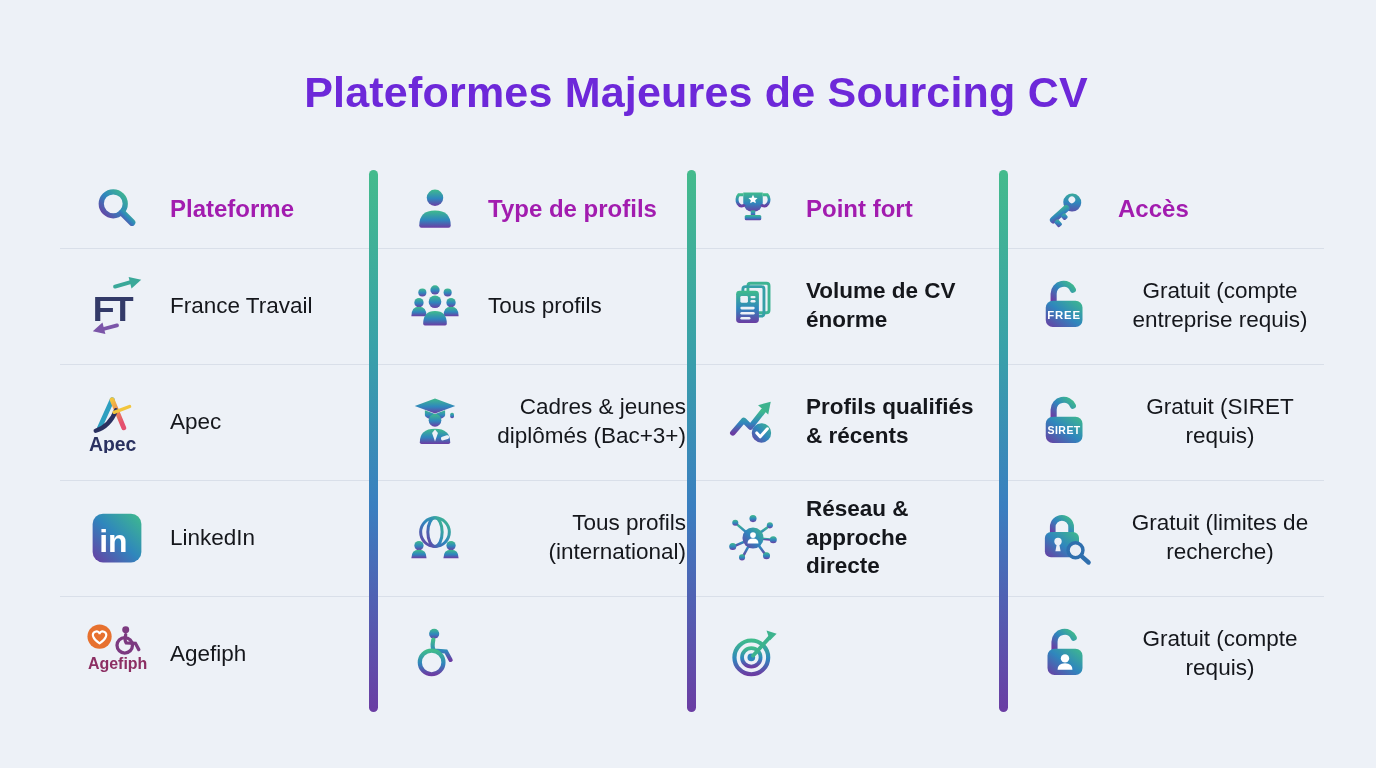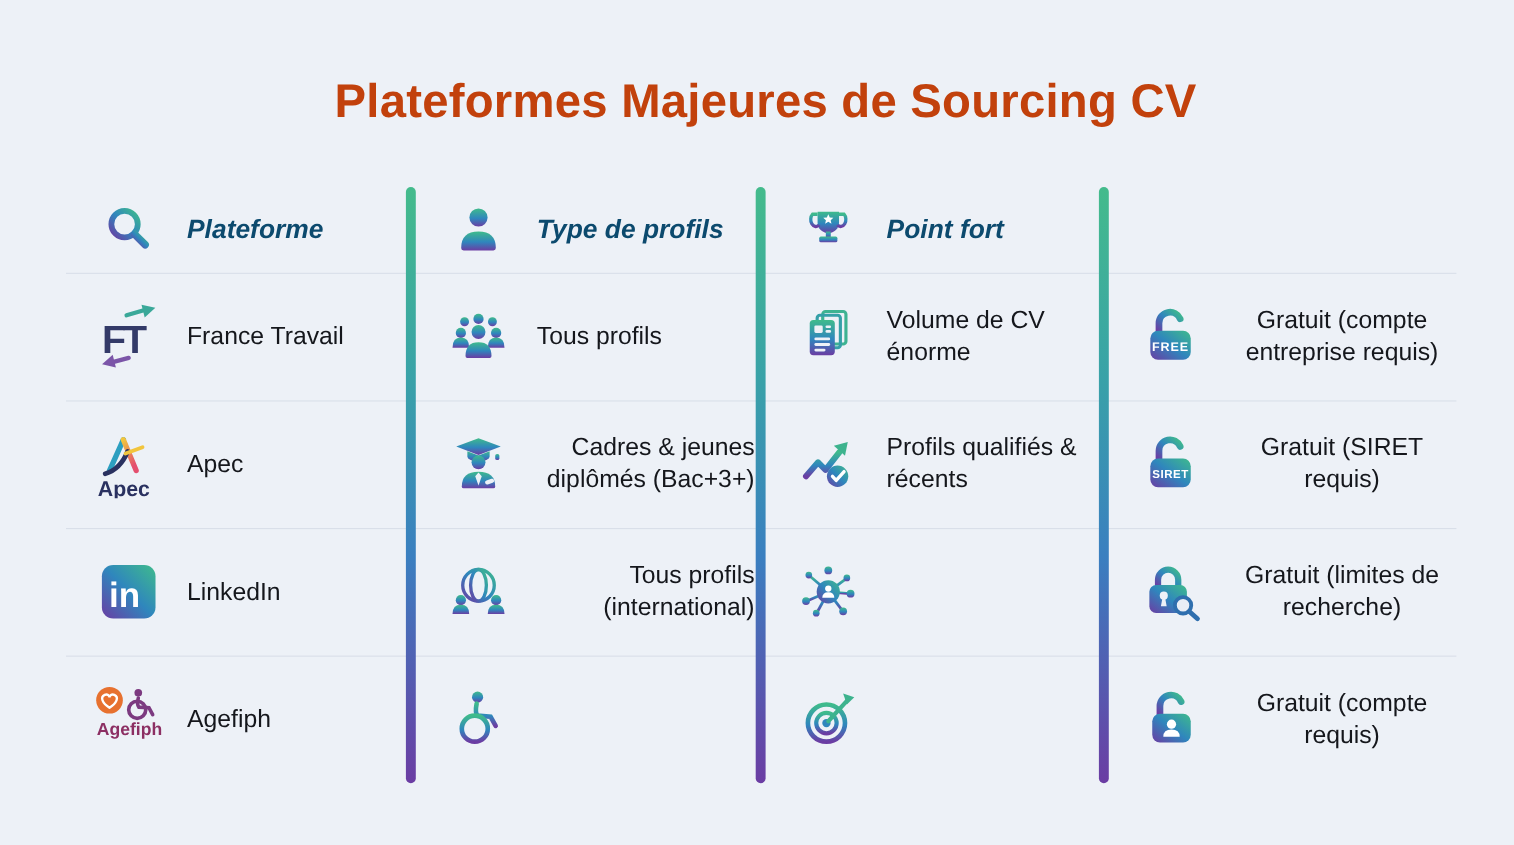--- a/index.html
+++ b/index.html
@@ -8,21 +8,21 @@
     background:#edf1f7;
     font-family:"Liberation Sans", sans-serif;
     position:relative;
     color:#15171c;
   }
   .page-title {
     text-align:center;
     margin-top:68px;
     font-size:43px;
     font-weight:bold;
-    color:#c2410c;
+    color:#6d28d9;
     letter-spacing:.2px;
     padding-left:16px;
   }
   .sourcing-table {
     position:absolute;
     left:60px; top:170px;
     width:1270px; height:542px;
     display:grid;
     grid-template-columns:308px 10px 308px 10px 302px 10px 1fr;
     grid-template-rows:78px repeat(4,116px);
@@ -43,24 +43,24 @@
   .cell {
     display:flex; align-items:center;
     padding-left:24px;
     z-index:1;
   }
   .icon-box {
     width:66px; min-width:66px;
     display:flex; align-items:flex-end; justify-content:center;
     margin-right:20px;
   }
-  .hdr-label { font-size:24px; font-weight:bold; color:#0c4a6e;font-style:italic; }
+  .hdr-label { font-size:24px; font-weight:bold; color:#a21caf; }
   .cell-text { font-size:22.5px; line-height:1.28; color:#15171c; }
   .w-profils .cell-text { max-width:206px;text-align:right; }
-  .w-fort    .cell-text { max-width:178px; }
+  .w-fort    .cell-text { max-width:178px;font-weight:bold; }
   .w-acces   .cell-text { max-width:204px;text-align:center; }
   svg text { font-family:"Liberation Sans", sans-serif; }
 </style>
 </head>
 <body>
 
 <svg width="0" height="0" style="position:absolute" aria-hidden="true">
   <defs>
     <linearGradient id="gIc" x1="1" y1="0" x2="0" y2="1">
       <stop offset="0" stop-color="#3fbb8c"></stop>
@@ -115,20 +115,34 @@
           <path fill="url(#gIcV)" d="M19 10 h26 v13 a13 13 0 0 1 -26 0 z"></path>
           <path d="M19 13 h-6 a6 8 0 0 0 8 13" fill="none" stroke="url(#gIcV)" stroke-width="4"></path>
           <path d="M45 13 h6 a6 8 0 0 1 -8 13" fill="none" stroke="url(#gIcV)" stroke-width="4"></path>
           <rect x="29" y="34" width="6" height="7" fill="url(#gIcV)"></rect>
           <rect x="21" y="40" width="22" height="7" rx="2" fill="url(#gIcV)"></rect>
           <path fill="#fff" d="M32 13 l1.8 3.9 4.3 .4 -3.2 2.9 .9 4.2 -3.8 -2.2 -3.8 2.2 .9 -4.2 -3.2 -2.9 4.3 -.4 z"></path>
         </svg>
     </span>
     <span class="hdr-label">Point fort</span>
   </div>
+  <div class="cell" style="grid-column:7;grid-row:1">
+    <span class="icon-box">
+      <svg width="48" height="48" viewBox="0 0 64 64">
+          <g transform="rotate(-42 32 32)" fill="url(#gIc)">
+            <circle cx="45" cy="32" r="12"></circle>
+            <rect x="6" y="28" width="32" height="9" rx="4.5"></rect>
+            <rect x="9" y="35" width="7" height="10" rx="2"></rect>
+            <rect x="21" y="35" width="7" height="8" rx="2"></rect>
+            <circle cx="47" cy="29" r="4.5" fill="#edf1f7"></circle>
+          </g>
+        </svg>
+    </span>
+    <span class="hdr-label">Accès</span>
+  </div>
 
   <div class="cell" style="grid-column:1;grid-row:2">
     <span class="icon-box">
       <svg width="62" height="62" viewBox="0 0 64 64">
           <path d="M30 12 L47 7" stroke="#3aa899" stroke-width="4" stroke-linecap="round"></path>
           <path d="M44 2 L57 5 L47 14 z" fill="#3aa899"></path>
           <path d="M32 52 L17 56" stroke="#7b55a8" stroke-width="4" stroke-linecap="round"></path>
           <path d="M20 61 L7 58 L17 49 z" fill="#7b55a8"></path>
           <text x="7" y="47" font-size="37" font-weight="bold" fill="#333a68" letter-spacing="-3">FT</text>
         </svg>
@@ -276,20 +290,21 @@
             <circle cx="48" cy="53" r="4.2"></circle>
             <circle cx="19" cy="55" r="3.6"></circle>
             <circle cx="8" cy="42" r="4.2"></circle>
             <circle cx="11" cy="14" r="3.6"></circle>
           </g>
           <circle cx="32" cy="32" r="12.5" fill="url(#gIc)"></circle>
           <circle cx="32" cy="28.5" r="3.4" fill="#fff"></circle>
           <path d="M25.5 38.5 q0 -6 6.5 -6 q6.5 0 6.5 6 z" fill="#fff"></path>
         </svg>
     </span>
+    <span class="cell-text">Réseau &amp; approche directe</span>
   </div>
   <div class="cell w-acces" style="grid-column:7;grid-row:4">
     <span class="icon-box">
       <svg width="56" height="56" viewBox="0 0 64 64">
           <path d="M18 27 v-7.5 a10.5 10.5 0 0 1 21 0 V27" stroke="url(#gIc)" stroke-width="6.5" fill="none"></path>
           <rect x="9" y="25" width="39" height="29" rx="7" fill="url(#gIc)"></rect>
           <circle cx="24" cy="36" r="4.2" fill="#edf1f7"></circle>
           <path d="M22.5 39 h3 l1.5 8 h-6 z" fill="#edf1f7"></path>
           <circle cx="44" cy="46" r="8.5" fill="#e9eef6" stroke="#2f6fae" stroke-width="4"></circle>
           <line x1="50.5" y1="52.5" x2="59" y2="60" stroke="#2f6fae" stroke-width="5" stroke-linecap="round"></line>

